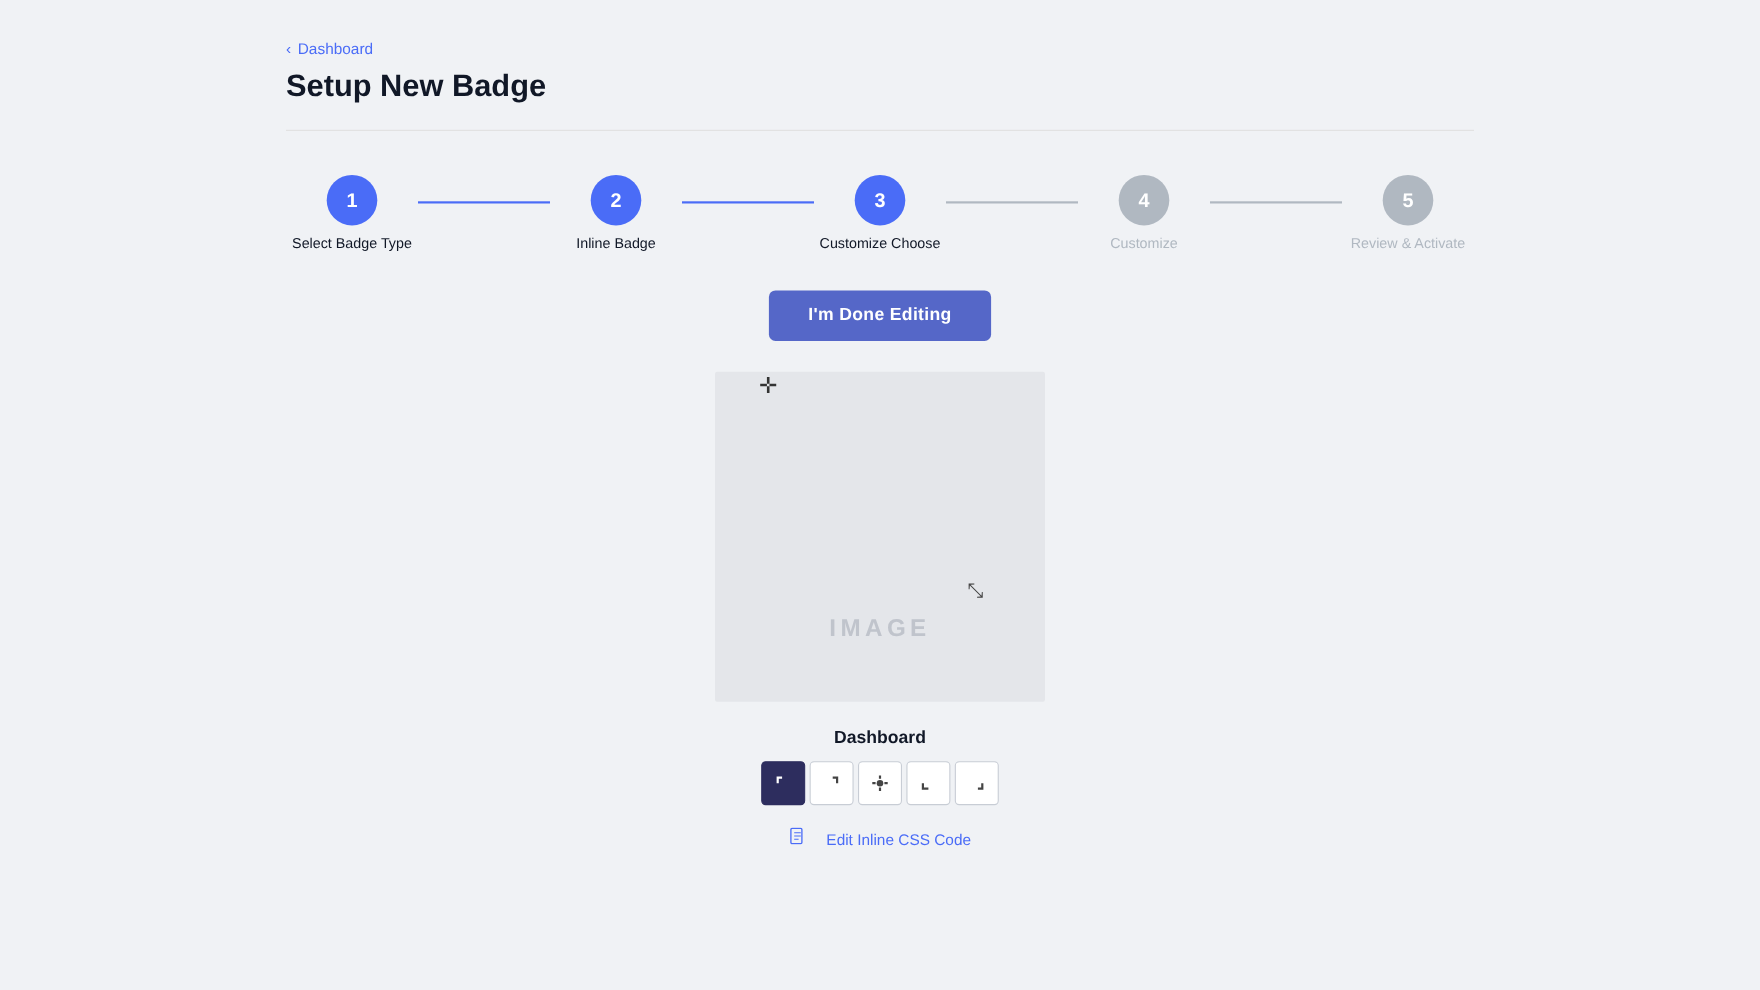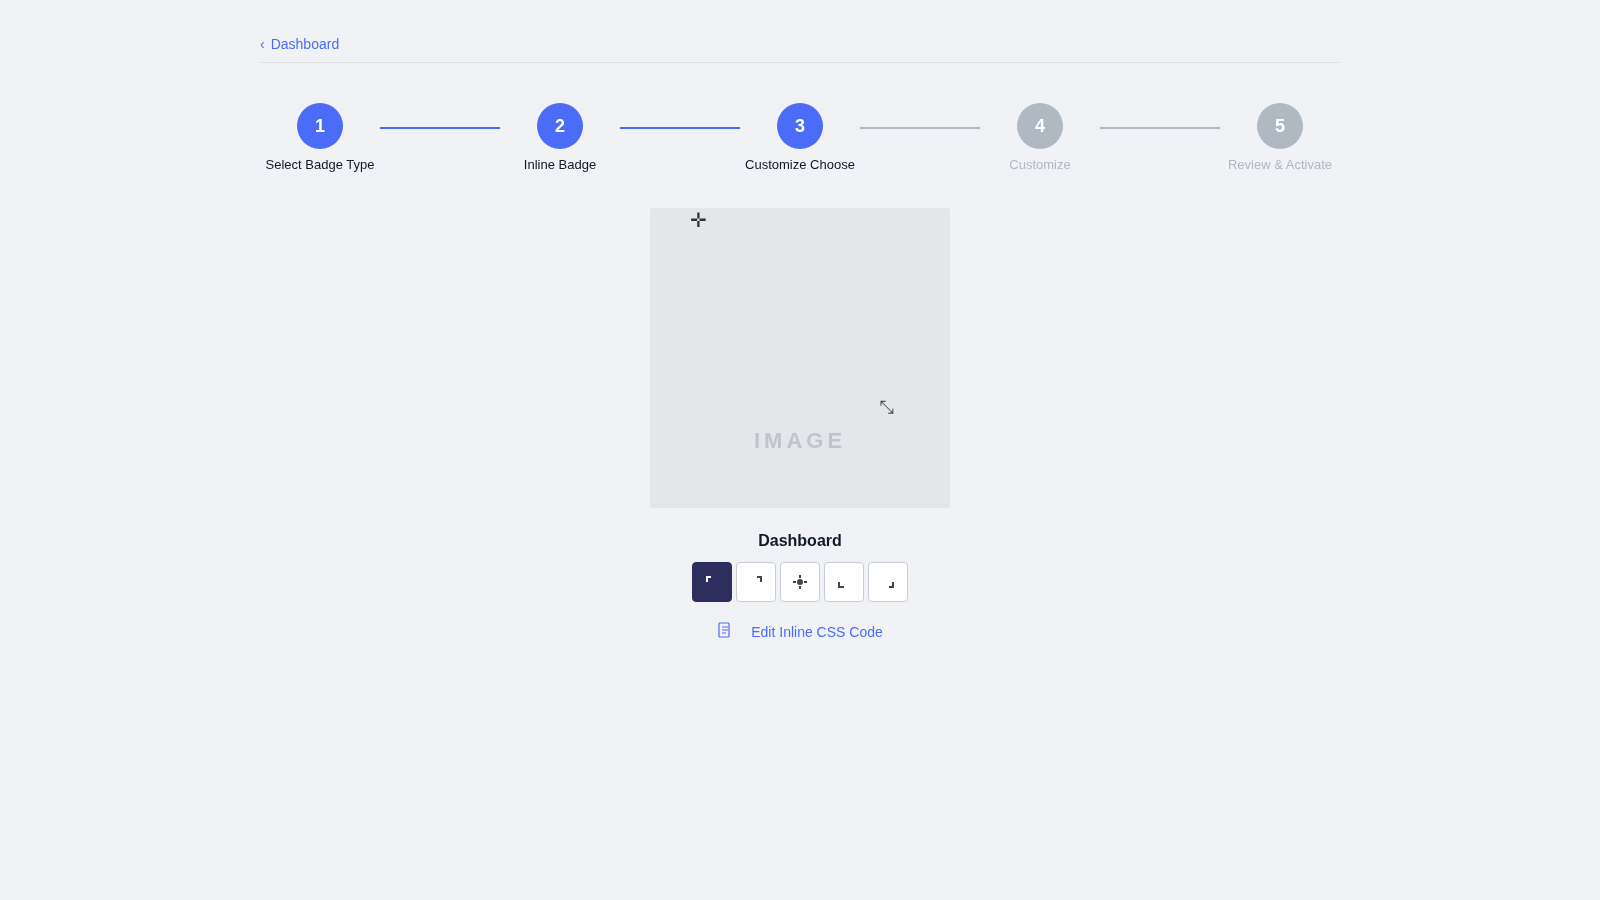--- a/index.html
+++ b/index.html
@@ -234,20 +234,21 @@
 </head>
 <body>
 
 <div class="page-wrapper">
 
   <div class="breadcrumb">
     <span class="breadcrumb-arrow">‹</span>
     <span>Dashboard</span>
   </div>
 
+  <h1 class="page-title">Setup New Badge</h1>
 
   <hr class="divider">
 
   <div class="stepper">
 
     <div class="step-item">
       <div class="step-circle active">1</div>
       <span class="step-label active">Select Badge Type</span>
     </div>
     <div class="step-connector active"></div>
@@ -269,20 +270,23 @@
       <span class="step-label">Customize</span>
     </div>
     <div class="step-connector"></div>
 
     <div class="step-item">
       <div class="step-circle">5</div>
       <span class="step-label">Review &amp; Activate</span>
     </div>
   </div>
 
+  <div class="done-editing-wrapper">
+    <button class="done-editing-btn">I'm Done Editing</button>
+  </div>
 
   <div class="badge-preview-container">
     <span class="move-handle">✛</span>
 
     <div class="badge-canvas">
       <span class="resize-handle">⤡</span>
       <span class="image-placeholder">IMAGE</span>
     </div>
 
     <div class="position-label">Dashboard</div>

